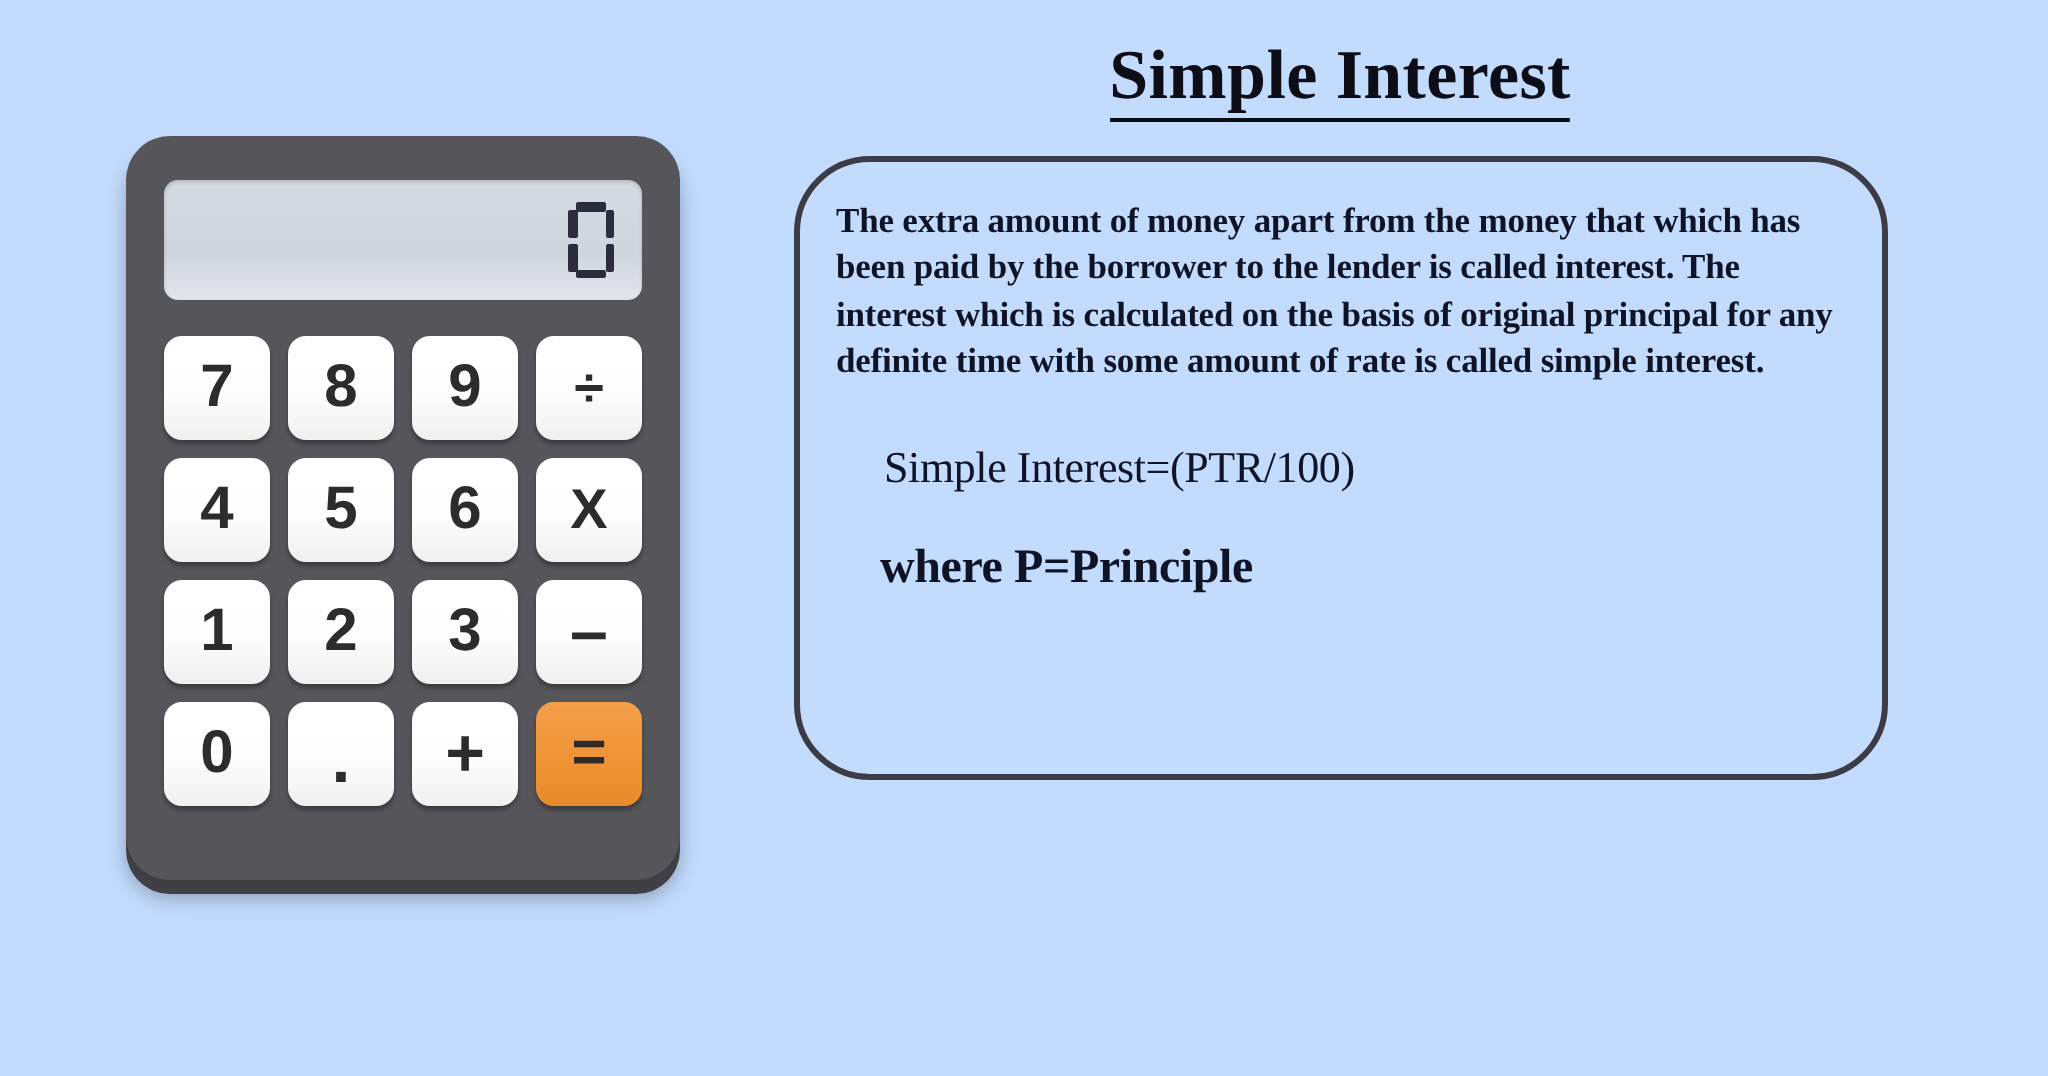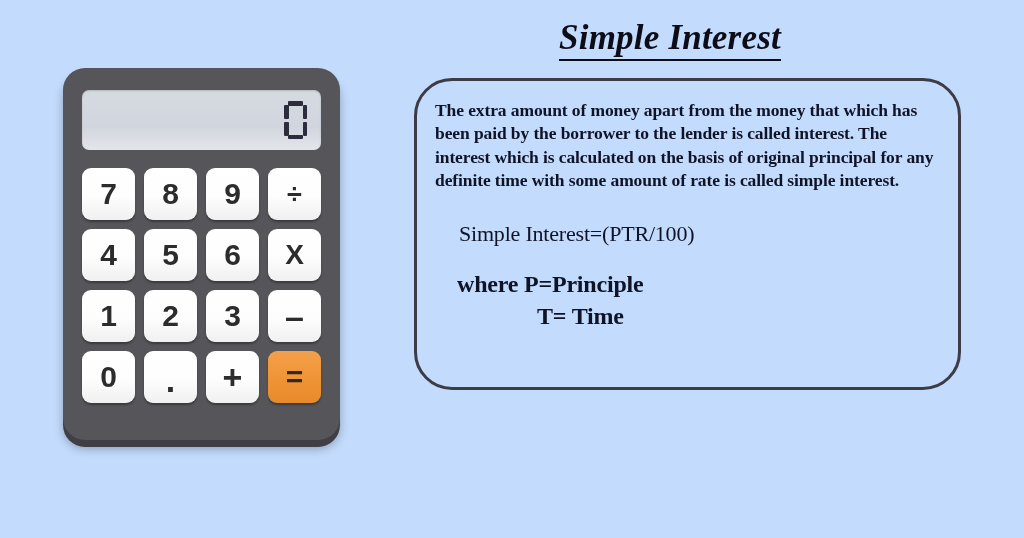--- a/index.html
+++ b/index.html
@@ -90,34 +90,33 @@
   .key.op-x { font-size: 28px; }
   .key.op-eq { font-size: 30px; }
 
   
   .title {
     position: absolute;
     left: 396px;
     top: 18px;
     width: 548px;
     text-align: center;
-    font-style: italic;
     font-weight: bold;
     font-size: 35px;
     color: #0d0d18;
     letter-spacing: 0.2px;
   }
   .title span {
     border-bottom: 2.5px solid #0d0d18;
     padding-bottom: 2px;
   }
 
   .info-box {
     position: absolute;
-    left: 414px;
+    left: 397px;
     top: 78px;
     width: 547px;
     height: 312px;
     border: 3px solid #3c3c46;
     border-radius: 38px;
     box-sizing: border-box;
     padding: 18px 16px 0 18px;
   }
   .para {
     font-size: 17.5px;
@@ -192,15 +191,14 @@
   <span>Simple Interest</span>
 </div>
 
 <div class="info-box">
   <p class="para">The extra amount of money apart from the money that which has been paid by the borrower to the lender is called interest. The interest which is calculated on the  basis of original principal for any definite time  with some amount of rate is called simple interest.</p>
 
   <div class="formula">Simple Interest=(PTR/100)</div>
 
   <div class="where-block">
     <span>where P=Principle</span>
-    <span class="indent">T= Time</span>
   </div>
 </div>
 
 </body></html>

